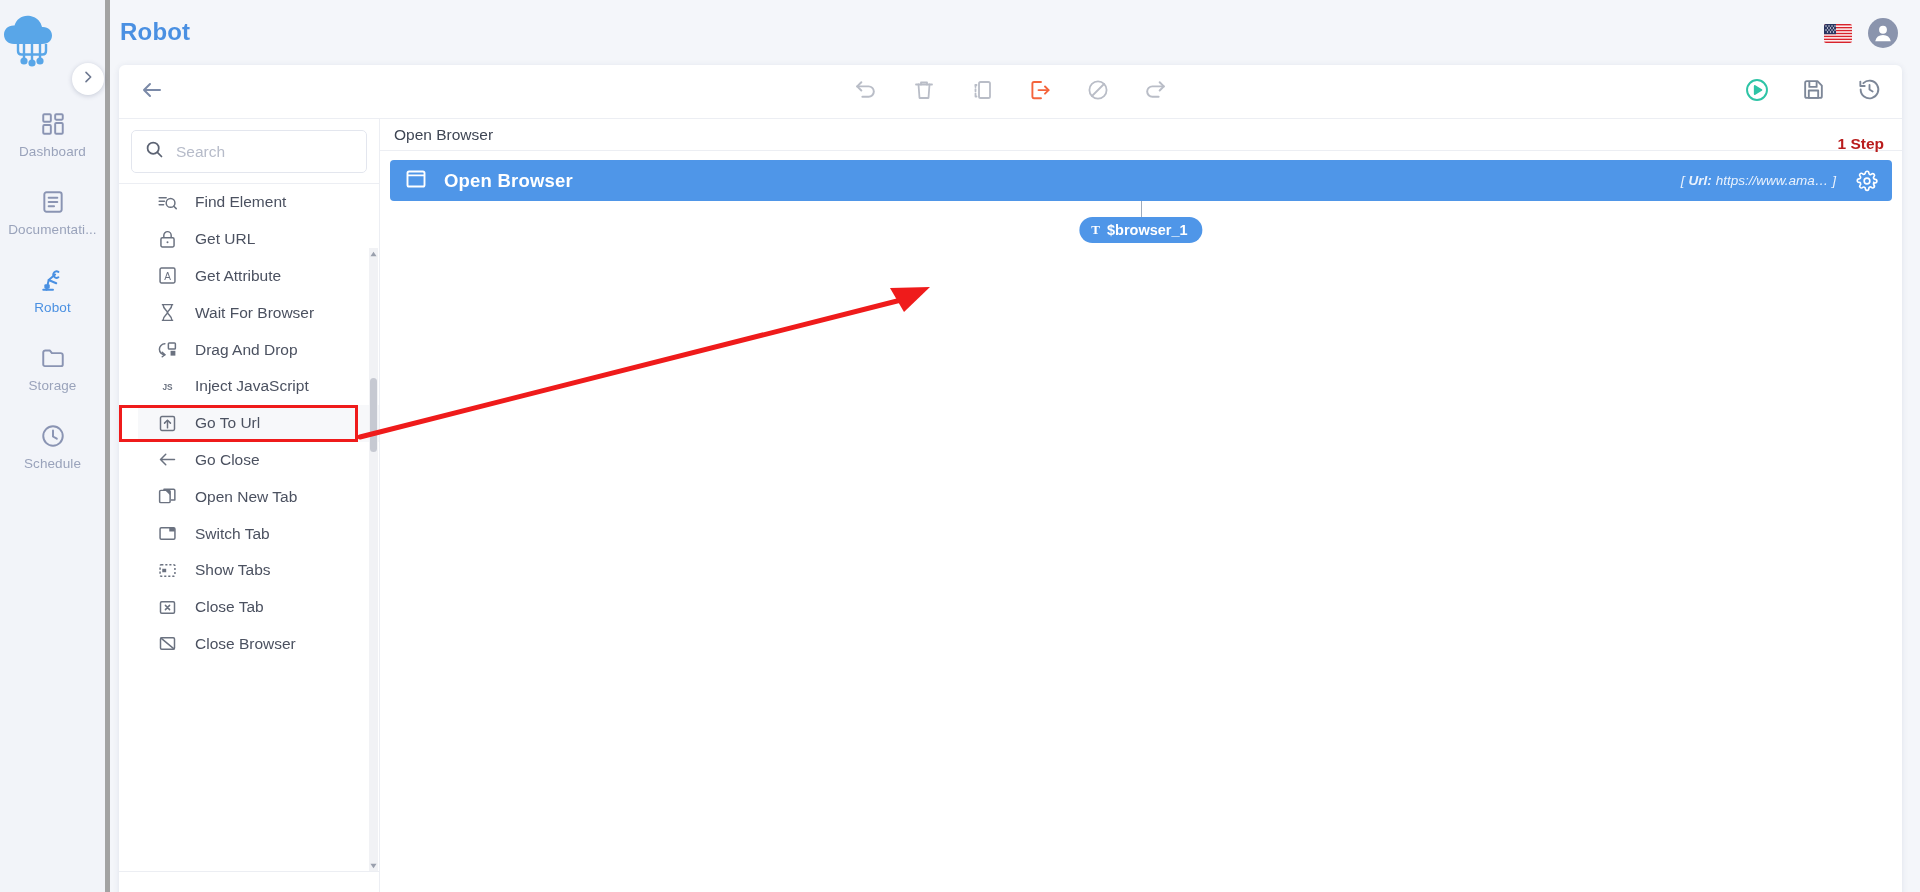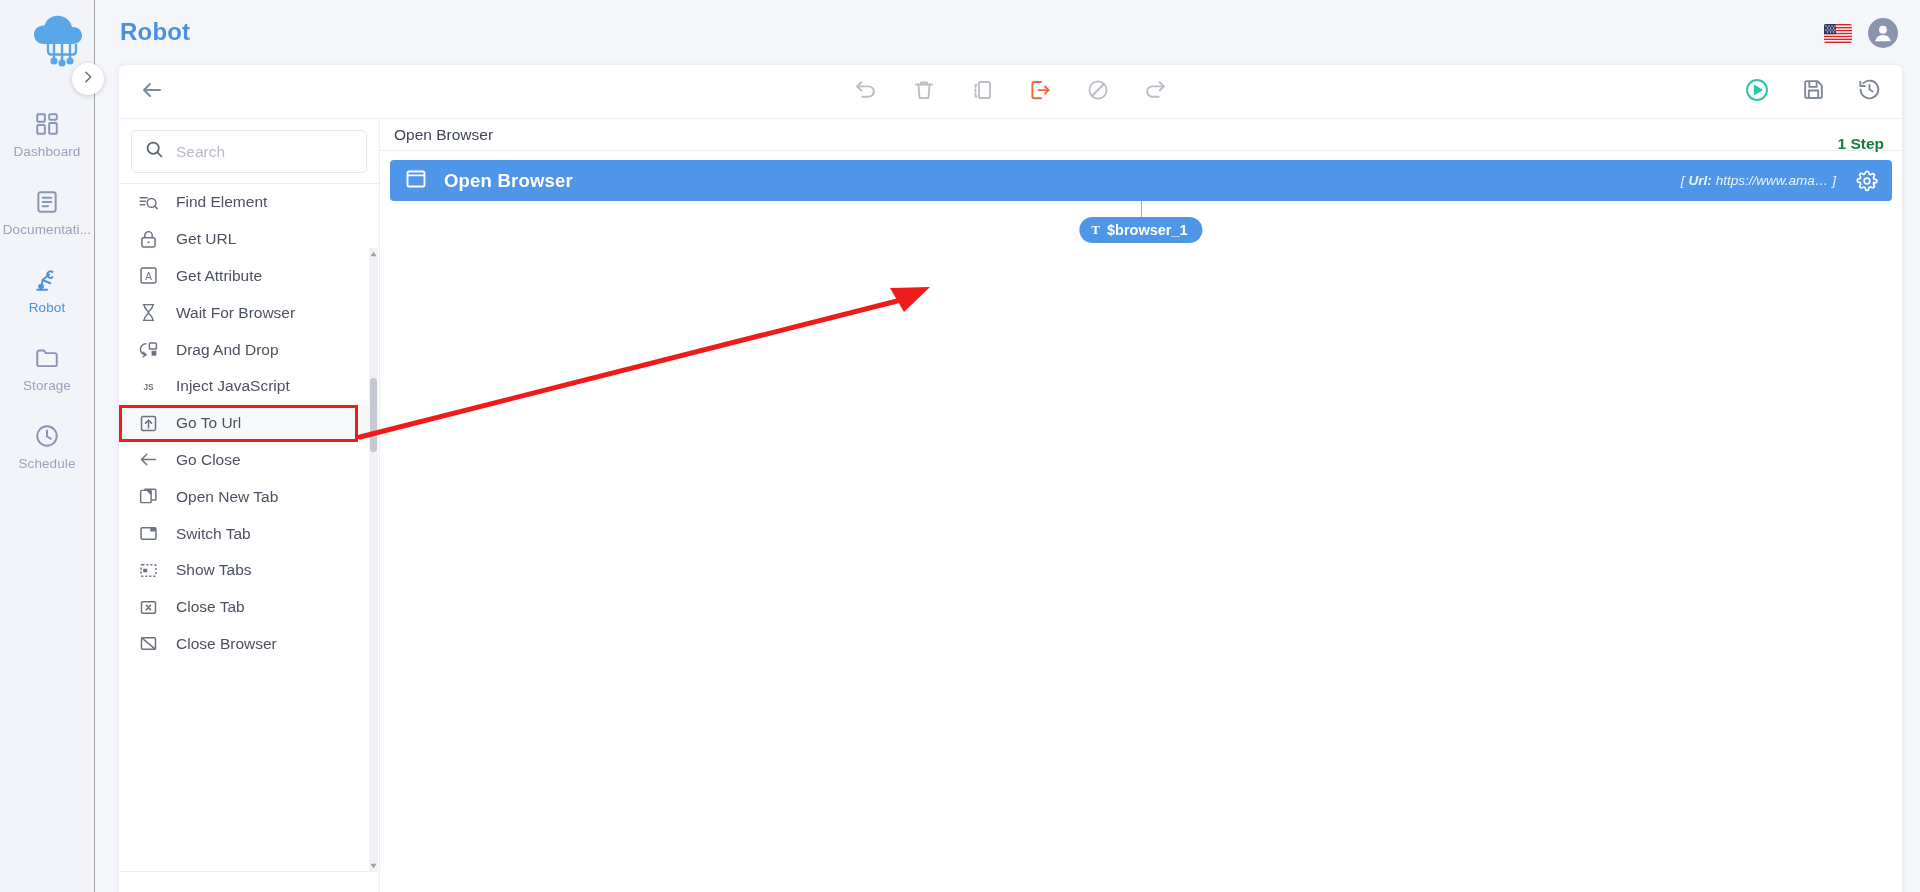--- a/index.html
+++ b/index.html
@@ -6,24 +6,24 @@
   html, body {
     width: 1920px; height: 892px;
     font-family: "Liberation Sans", sans-serif;
     background: #ffffff;
     overflow: hidden;
   }
   #app { position: relative; width: 1920px; height: 892px; background: #f4f6fa; }
 
   
   #rail {
-    position: absolute; left: 0; top: 0; width: 95px; height: 892px;
+    position: absolute; left: 0; top: 0; width: 110px; height: 892px;
     background: #f2f4f9;
-    border-right: 1px solid #a3a3a3;
-    display: flex; flex-direction: column; align-items: flex-end;
+    border-right: 5px solid #a3a3a3;
+    display: flex; flex-direction: column; align-items: flex-start;
   }
   #logo { margin-top: 14px; width: 64px; height: 62px; }
   .rail-items { margin-top: 20px; width: 100%; }
   .rail-item {
     width: 100%; height: 78px;
     display: flex; flex-direction: column; align-items: center; justify-content: center;
     gap: 7px; cursor: pointer;
   }
   .rail-icon { width: 26px; height: 26px; display: block; }
   .rail-label {
@@ -91,20 +91,21 @@
   }
   #search-input {
     border: none; outline: none; font-size: 15.5px; color: #0f172a; width: 100%;
     font-family: "Liberation Sans", sans-serif; background: transparent;
   }
   #search-input::placeholder { color: #b6bbc9; }
 
   #action-scroll {
     flex: 1; overflow: hidden; position: relative;
     border-top: 1px solid #eceef3;
+    padding-left: 19px;
   }
   .action-item {
     height: 36.8px; display: flex; align-items: center; gap: 17px;
     padding-left: 18px; cursor: pointer; font-size: 15.5px; color: #4b5160;
     position: relative;
   }
   .action-item .a-ico { width: 22px; height: 22px; flex: none; display: flex; align-items: center; justify-content: center; }
   .action-item.highlighted { background: #f7f8fa; }
 
   
@@ -127,21 +128,21 @@
   #panel-thumb { position: absolute; top: 130px; left: 1px; width: 7px; height: 74px; background: #c6c9d2; border-radius: 4px; }
   .sb-arrow { position: absolute; left: 0; width: 9px; height: 12px; display: flex; align-items: center; justify-content: center; }
 
   
   #canvas { flex: 1; position: relative; background: #fff; }
   #canvas-header {
     height: 32px; display: flex; align-items: center; justify-content: space-between;
     padding: 0 18px 0 14px; border-bottom: 1px solid #eceef3;
     font-size: 15.5px; color: #3f4654;
   }
-  #step-count { font-size: 15.5px; color: #15803d; font-weight: bold; margin-top: 19px; }
+  #step-count { font-size: 15.5px; color: #b91c1c; font-weight: bold; margin-top: 19px; }
 
   #flow { position: relative; padding: 9px 10px 0 10px; }
   #node {
     position: relative; height: 41px; background: #4f96e8; border-radius: 4px;
     display: flex; align-items: center; padding: 0 0 0 14px; color: #fff;
   }
   #node-title { font-size: 18.5px; font-weight: bold; margin-left: 16px; letter-spacing: .2px; }
   #node-meta {
     position: absolute; right: 56px; font-size: 13.5px; font-style: italic;
     color: #eaf2fd; display: flex; align-items: center; gap: 4px; white-space: nowrap;

